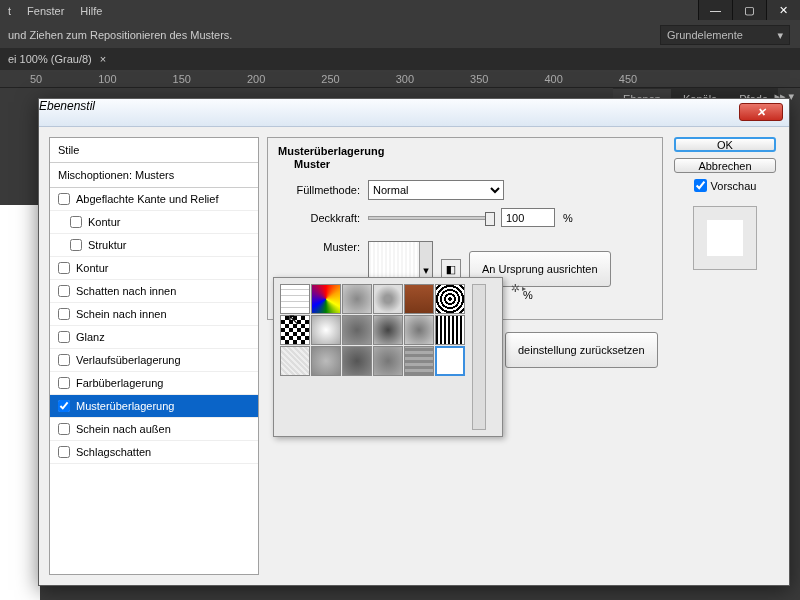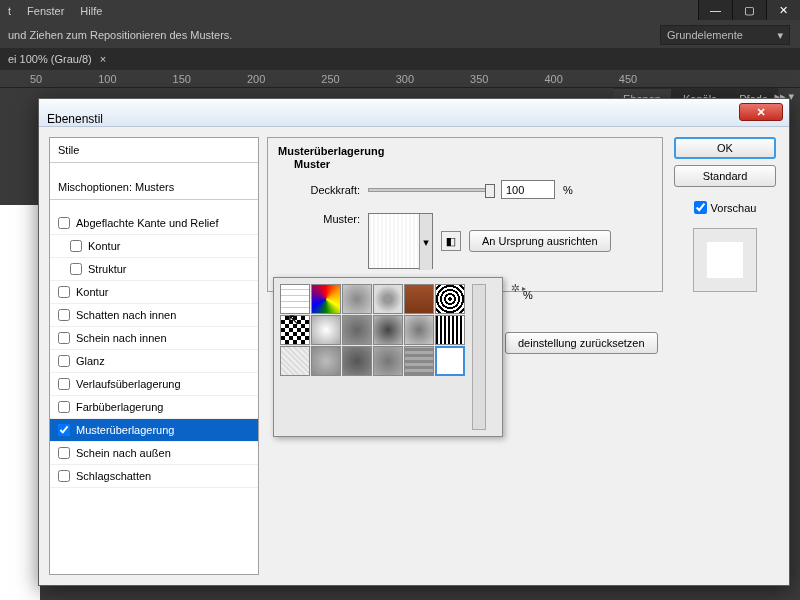--- a/index.html
+++ b/index.html
@@ -17,28 +17,28 @@
 .doc-tab { height: 22px; background: #2a2a2a; color: #ccc; display: flex; align-items: center; padding-left: 8px; }
 .ruler { height: 18px; background: #3a3a3a; color: #aaa; display: flex; align-items: center; padding-left: 30px; gap: 56px; font-size: 10px; border-bottom: 1px solid #222; }
 .panel-tabs { position: absolute; top: 88px; right: 22px; display: flex; gap: 2px; background: #2d2d2d; height: 22px; align-items: center; }
 .panel-tabs span { padding: 4px 10px; color: #ccc; }
 .panel-tabs span.active { background: #3f3f3f; }
 .panel-arrows { position: absolute; top: 90px; right: 40px; color: #bbb; }
 .canvas-area { position: absolute; top: 205px; left: 0; width: 40px; height: 395px; background: #fff; }
 
 
 .dlg { position: absolute; top: 98px; left: 38px; width: 752px; height: 488px; background: #f0f0f0; border: 1px solid #5a5a5a; box-shadow: 0 4px 20px rgba(0,0,0,0.5); }
-.titlebar { height: 28px; background: linear-gradient(#fafcff, #dde8f4); display: flex; align-items: flex-end; padding-left: 8px; position: relative; border-bottom: 1px solid #b8c6d8; }
+.titlebar { height: 28px; background: linear-gradient(#fafcff, #dde8f4); display: flex; align-items: flex-start; position: relative; border-bottom: 1px solid #b8c6d8; font-style: italic; }
 .titlebar-text { color: #000; font-size: 12px; }
 .close-btn { position: absolute; right: 6px; top: 4px; width: 44px; height: 18px; background: linear-gradient(#e9756a, #c82e22); border: 1px solid #8b1a11; border-radius: 3px; color: #fff; display: flex; align-items: center; justify-content: center; font-weight: bold; }
 
 .dlg-body { display: flex; padding: 10px; gap: 8px; height: calc(100% - 28px); }
 
 
-.styles-col { width: 210px; background: #fff; border: 1px solid #a0a0a0; display: flex; flex-direction: column; gap: 12px; }
+.styles-col { width: 210px; background: #fff; border: 1px solid #a0a0a0; display: flex; flex-direction: column; }
 .styles-col .hdr { padding: 6px 8px; border-bottom: 1px solid #ccc; }
 .style-row { padding: 5px 8px; display: flex; align-items: center; gap: 6px; border-bottom: 1px solid #eee; cursor: pointer; }
 .style-row.sub { padding-left: 20px; }
 .style-row input { width: 12px; height: 12px; }
 .style-row.selected { background: #0a64c8; color: #fff; }
 .style-row.mix { border-bottom: 1px solid #ccc; padding: 6px 8px; }
 
 
 .center-col { flex: 1; position: relative; }
 .fieldset { border: 1px solid #a0a0a0; padding: 8px 10px 14px; background: #f0f0f0; position: relative; }
@@ -47,40 +47,40 @@
 .row { display: flex; align-items: center; margin-bottom: 8px; gap: 8px; }
 .row .lbl { width: 82px; text-align: right; }
 select.win { height: 20px; border: 1px solid #7a7a7a; background: #fff; }
 .slider-track { width: 125px; height: 4px; background: #ccc; border: 1px solid #999; position: relative; }
 .slider-thumb { position: absolute; top: -5px; left: 116px; width: 10px; height: 14px; background: #eee; border: 1px solid #666; }
 .num-input { width: 54px; height: 19px; border: 1px solid #7a7a7a; padding: 0 4px; background: #fff; }
 
 .pattern-swatch { width: 65px; height: 56px; border: 1px solid #7a7a7a; background: repeating-linear-gradient(90deg, #f5f5f5 0 2px, #fff 2px 4px); display: flex; justify-content: flex-end; align-items: flex-start; }
 .pattern-swatch .dd { width: 13px; height: 56px; background: #e0e0e0; border-left: 1px solid #999; display: flex; align-items: center; justify-content: center; }
 .mini-btn { width: 20px; height: 20px; border: 1px solid #888; background: #f0f0f0; display: flex; align-items: center; justify-content: center; }
-.std-btn { height: 22px; border: 1px solid #888; background: linear-gradient(#fefefe,#e5e5e5); border-radius: 3px; padding: 0 12px; display: flex; align-items: center; justify-content: center; }
+.std-btn { height: 36px; border: 1px solid #888; background: linear-gradient(#fefefe,#e5e5e5); border-radius: 3px; padding: 0 12px; display: flex; align-items: center; justify-content: center; }
 
 
 .picker { position: absolute; left: 6px; top: 140px; width: 230px; height: 160px; background: #e8e8e8; border: 1px solid #888; box-shadow: 2px 2px 6px rgba(0,0,0,0.3); padding: 6px; display: flex; }
 .picker-grid { display: grid; grid-template-columns: repeat(6, 30px); grid-auto-rows: 30px; gap: 1px; align-content: start; overflow: hidden; width: 188px; }
 .pat { width: 30px; height: 30px; border: 1px solid #888; }
 .pat.selected { border: 2px solid #3a8fe0; }
 .picker-scroll { width: 14px; background: #ddd; border: 1px solid #aaa; margin-left: 4px; }
 .picker-gear { position: absolute; right: -24px; top: 4px; color: #555; display:flex; align-items:center; gap:2px; }
 .cursor { position: absolute; top: 310px; left: 287px; font-size: 16px; z-index: 100; pointer-events:none; }
 
 .reset-btn-wrap { position: absolute; top: 195px; left: 238px; }
 
 .pct-float { position: absolute; top: 152px; left: 256px; }
 
 
 .right-col { width: 108px; display: flex; flex-direction: column; gap: 6px; align-items: center; }
-.btn { width: 102px; height: 22px; border: 1px solid #888; background: linear-gradient(#fefefe,#e5e5e5); border-radius: 3px; display: flex; align-items: center; justify-content: center; cursor: pointer; }
+.btn { width: 102px; height: 15px; border: 1px solid #888; background: linear-gradient(#fefefe,#e5e5e5); border-radius: 3px; display: flex; align-items: center; justify-content: center; cursor: pointer; }
 .btn.primary { border: 2px solid #3a9be8; }
-.preview-chk { display: flex; align-items: center; gap: 4px; margin-top: 8px; }
+.preview-chk { display: flex; align-items: center; gap: 4px; margin-top: 0; }
 .preview-box { width: 64px; height: 64px; border: 1px solid #aaa; background: #e9e9e9; display: flex; align-items: center; justify-content: center; margin-top: 8px; }
 .preview-box .inner { width: 36px; height: 36px; background: #fff; }
 
 </style>
 </head>
 <body>
 
 <div class="app-bg">
   <div class="app-menu">
     <span>t</span>
@@ -183,20 +183,26 @@
             <span>Schlagschatten</span>
           </div>
         </div>
     </div>
 
     <div class="center-col">
       <div class="fieldset">
         <div class="legend">Musterüberlagerung</div>
         <div class="sub-legend" style="margin-left:16px">Muster</div>
 
+        <div class="row">
+          <span class="lbl">Füllmethode:</span>
+          <select class="win" style="width:136px">
+            <option>Normal</option>
+          </select>
+        </div>
 
         <div class="row">
           <span class="lbl">Deckkraft:</span>
           <div class="slider-track">
               <div class="slider-thumb"></div>
             </div>
           <input class="num-input" value="100" style="">
           <span>%</span>
         </div>
 
@@ -237,21 +243,21 @@
             <div class="pat" style="background: repeating-linear-gradient(0deg, rgb(136, 136, 136) 0px, rgb(136, 136, 136) 3px, rgb(170, 170, 170) 3px, rgb(170, 170, 170) 6px);"></div>
             <div class="pat selected" style="background: rgb(255, 255, 255);"></div>
           </div>
         <div class="picker-scroll"></div>
         <div class="picker-gear">✲<span style="font-size:8px">▸</span></div>
       </div>
     </div>
 
     <div class="right-col">
       <div class="btn primary">OK</div>
-      <div class="btn">Standard</div>
+      <div class="btn">Abbrechen</div>
       <label class="preview-chk">
         <input type="checkbox" checked="" style="">
         <span>Vorschau</span>
       </label>
       <div class="preview-box">
           <div class="inner"></div>
         </div>
     </div>
 
   </div>

